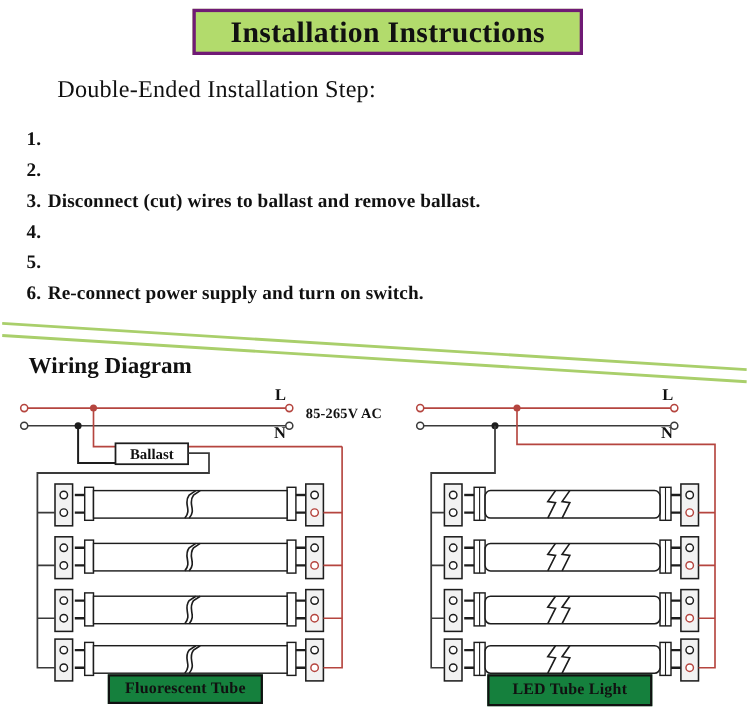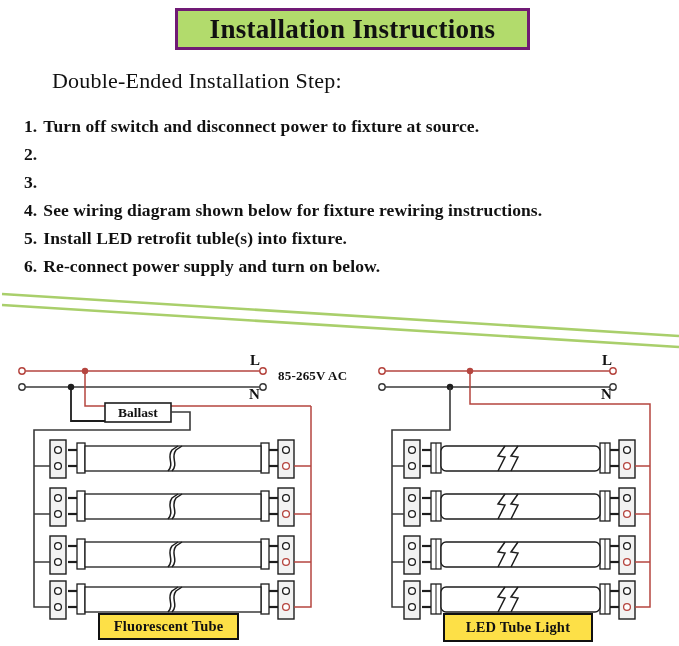--- a/index.html
+++ b/index.html
@@ -105,21 +105,21 @@
   }
   #left-L-label  { left: 250px; top: 352px; }
   #left-N-label  { left: 249px; top: 386px; }
   #right-L-label { left: 602px; top: 352px; }
   #right-N-label { left: 601px; top: 386px; }
 
   
   .caption-box {
     position: absolute;
     border: 2.5px solid #111111;
-    background: #fde047;
+    background: #15803d;
     box-sizing: border-box;
     display: flex;
     align-items: center;
     justify-content: center;
     font-size: 14.5px;
     font-weight: bold;
     letter-spacing: 0.2px;
     white-space: nowrap;
   }
   #caption-fluorescent {
@@ -146,47 +146,46 @@
 
   <div id="title-banner">
     <span class="title-text">Installation Instructions</span>
   </div>
 
   <div id="steps-heading">Double-Ended Installation Step:</div>
 
   <div id="steps-list">
     <div class="step-row">
       <span class="step-num">1.</span>
-      <span class="step-text">Turn off switch and disconnect power to fixture at source.</span>
     </div>
     <div class="step-row">
       <span class="step-num">2.</span>
     </div>
     <div class="step-row">
       <span class="step-num">3.</span>
+      <span class="step-text">Disconnect (cut) wires to ballast and remove ballast.</span>
     </div>
     <div class="step-row">
       <span class="step-num">4.</span>
-      <span class="step-text">See wiring diagram shown below for fixture rewiring instructions.</span>
     </div>
     <div class="step-row">
       <span class="step-num">5.</span>
-      <span class="step-text">Install LED retrofit tuble(s) into fixture.</span>
     </div>
     <div class="step-row">
       <span class="step-num">6.</span>
-      <span class="step-text">Re-connect power supply and turn on below.</span>
+      <span class="step-text">Re-connect power supply and turn on switch.</span>
     </div>
   </div>
 
   <svg id="deco-lines" viewBox="0 0 679 70">
     <line x1="2" y1="9" x2="679" y2="51" stroke="#a9cf6b" stroke-width="2.6"></line>
     <line x1="2" y1="20" x2="679" y2="62" stroke="#a9cf6b" stroke-width="2.6"></line>
   </svg>
 
+  <div id="wiring-heading">Wiring Diagram</div>
   <div id="voltage-label">85-265V AC</div>
 
   <div class="term-label" id="left-L-label">L</div>
   <div class="term-label" id="left-N-label">N</div>
   <div class="term-label" id="right-L-label">L</div>
   <div class="term-label" id="right-N-label">N</div>
 
   <svg class="diagram-svg" viewBox="0 0 679 646">
     <g stroke-linecap="butt" fill="none">
 

